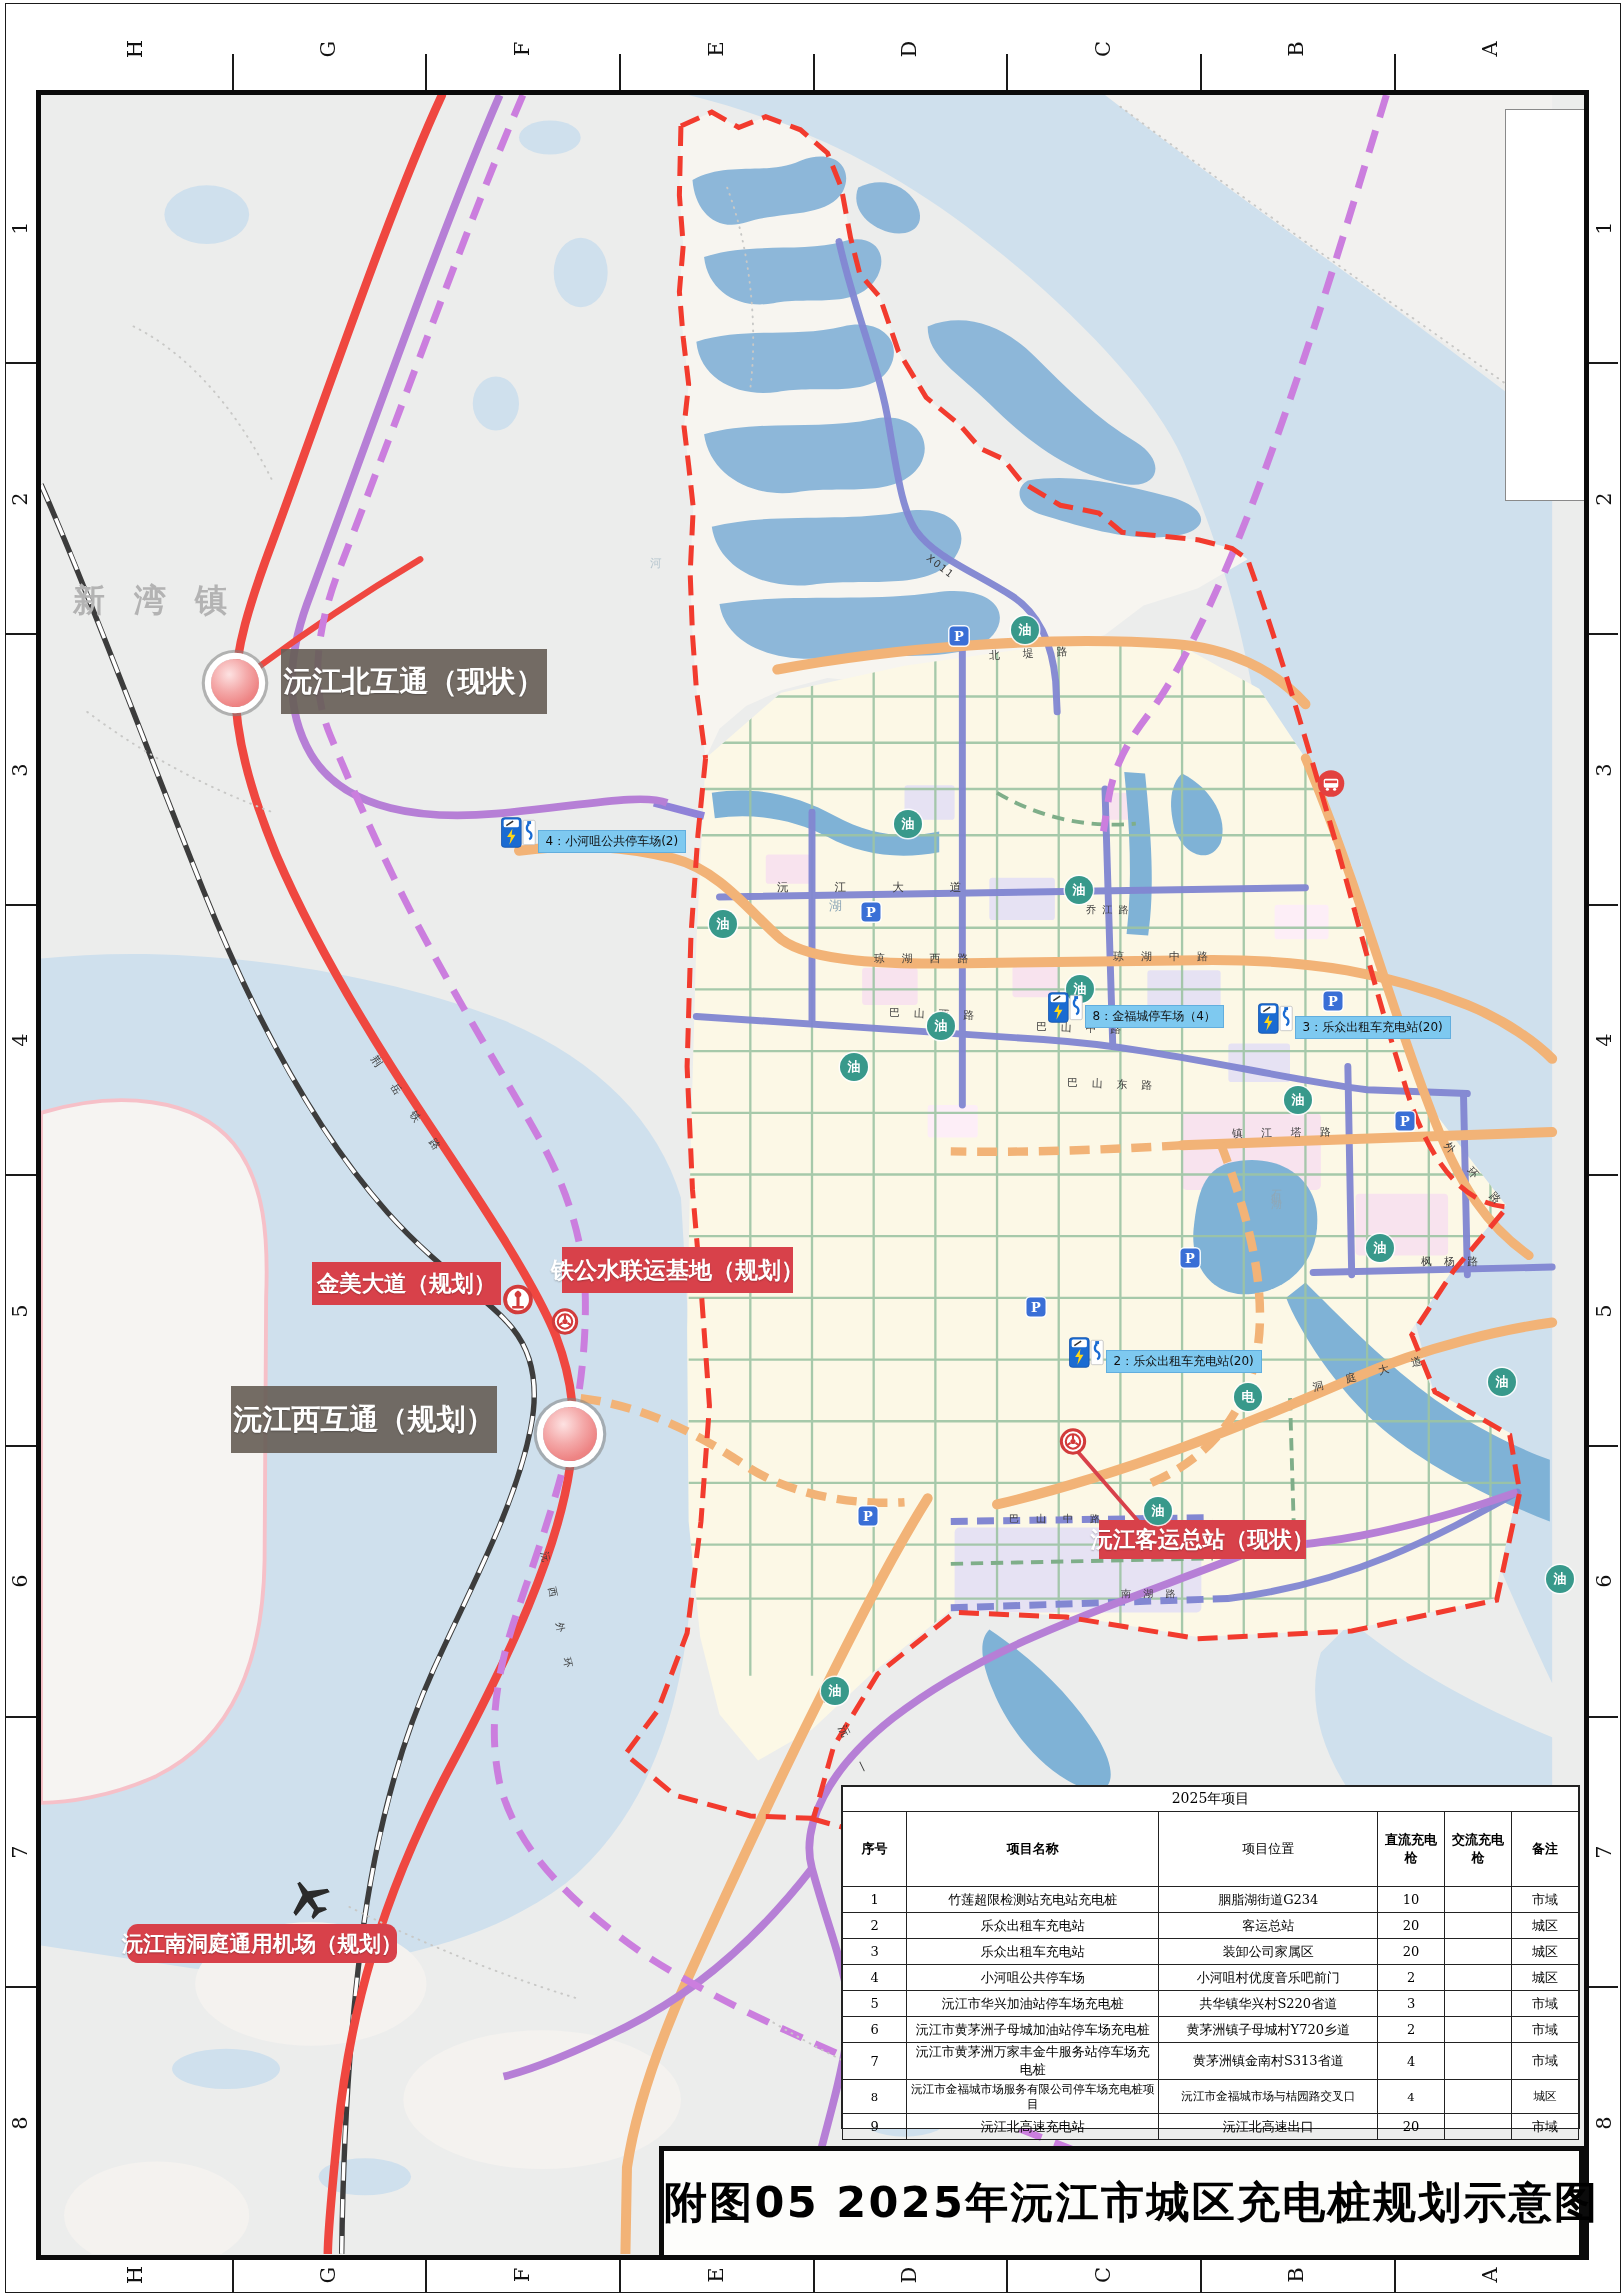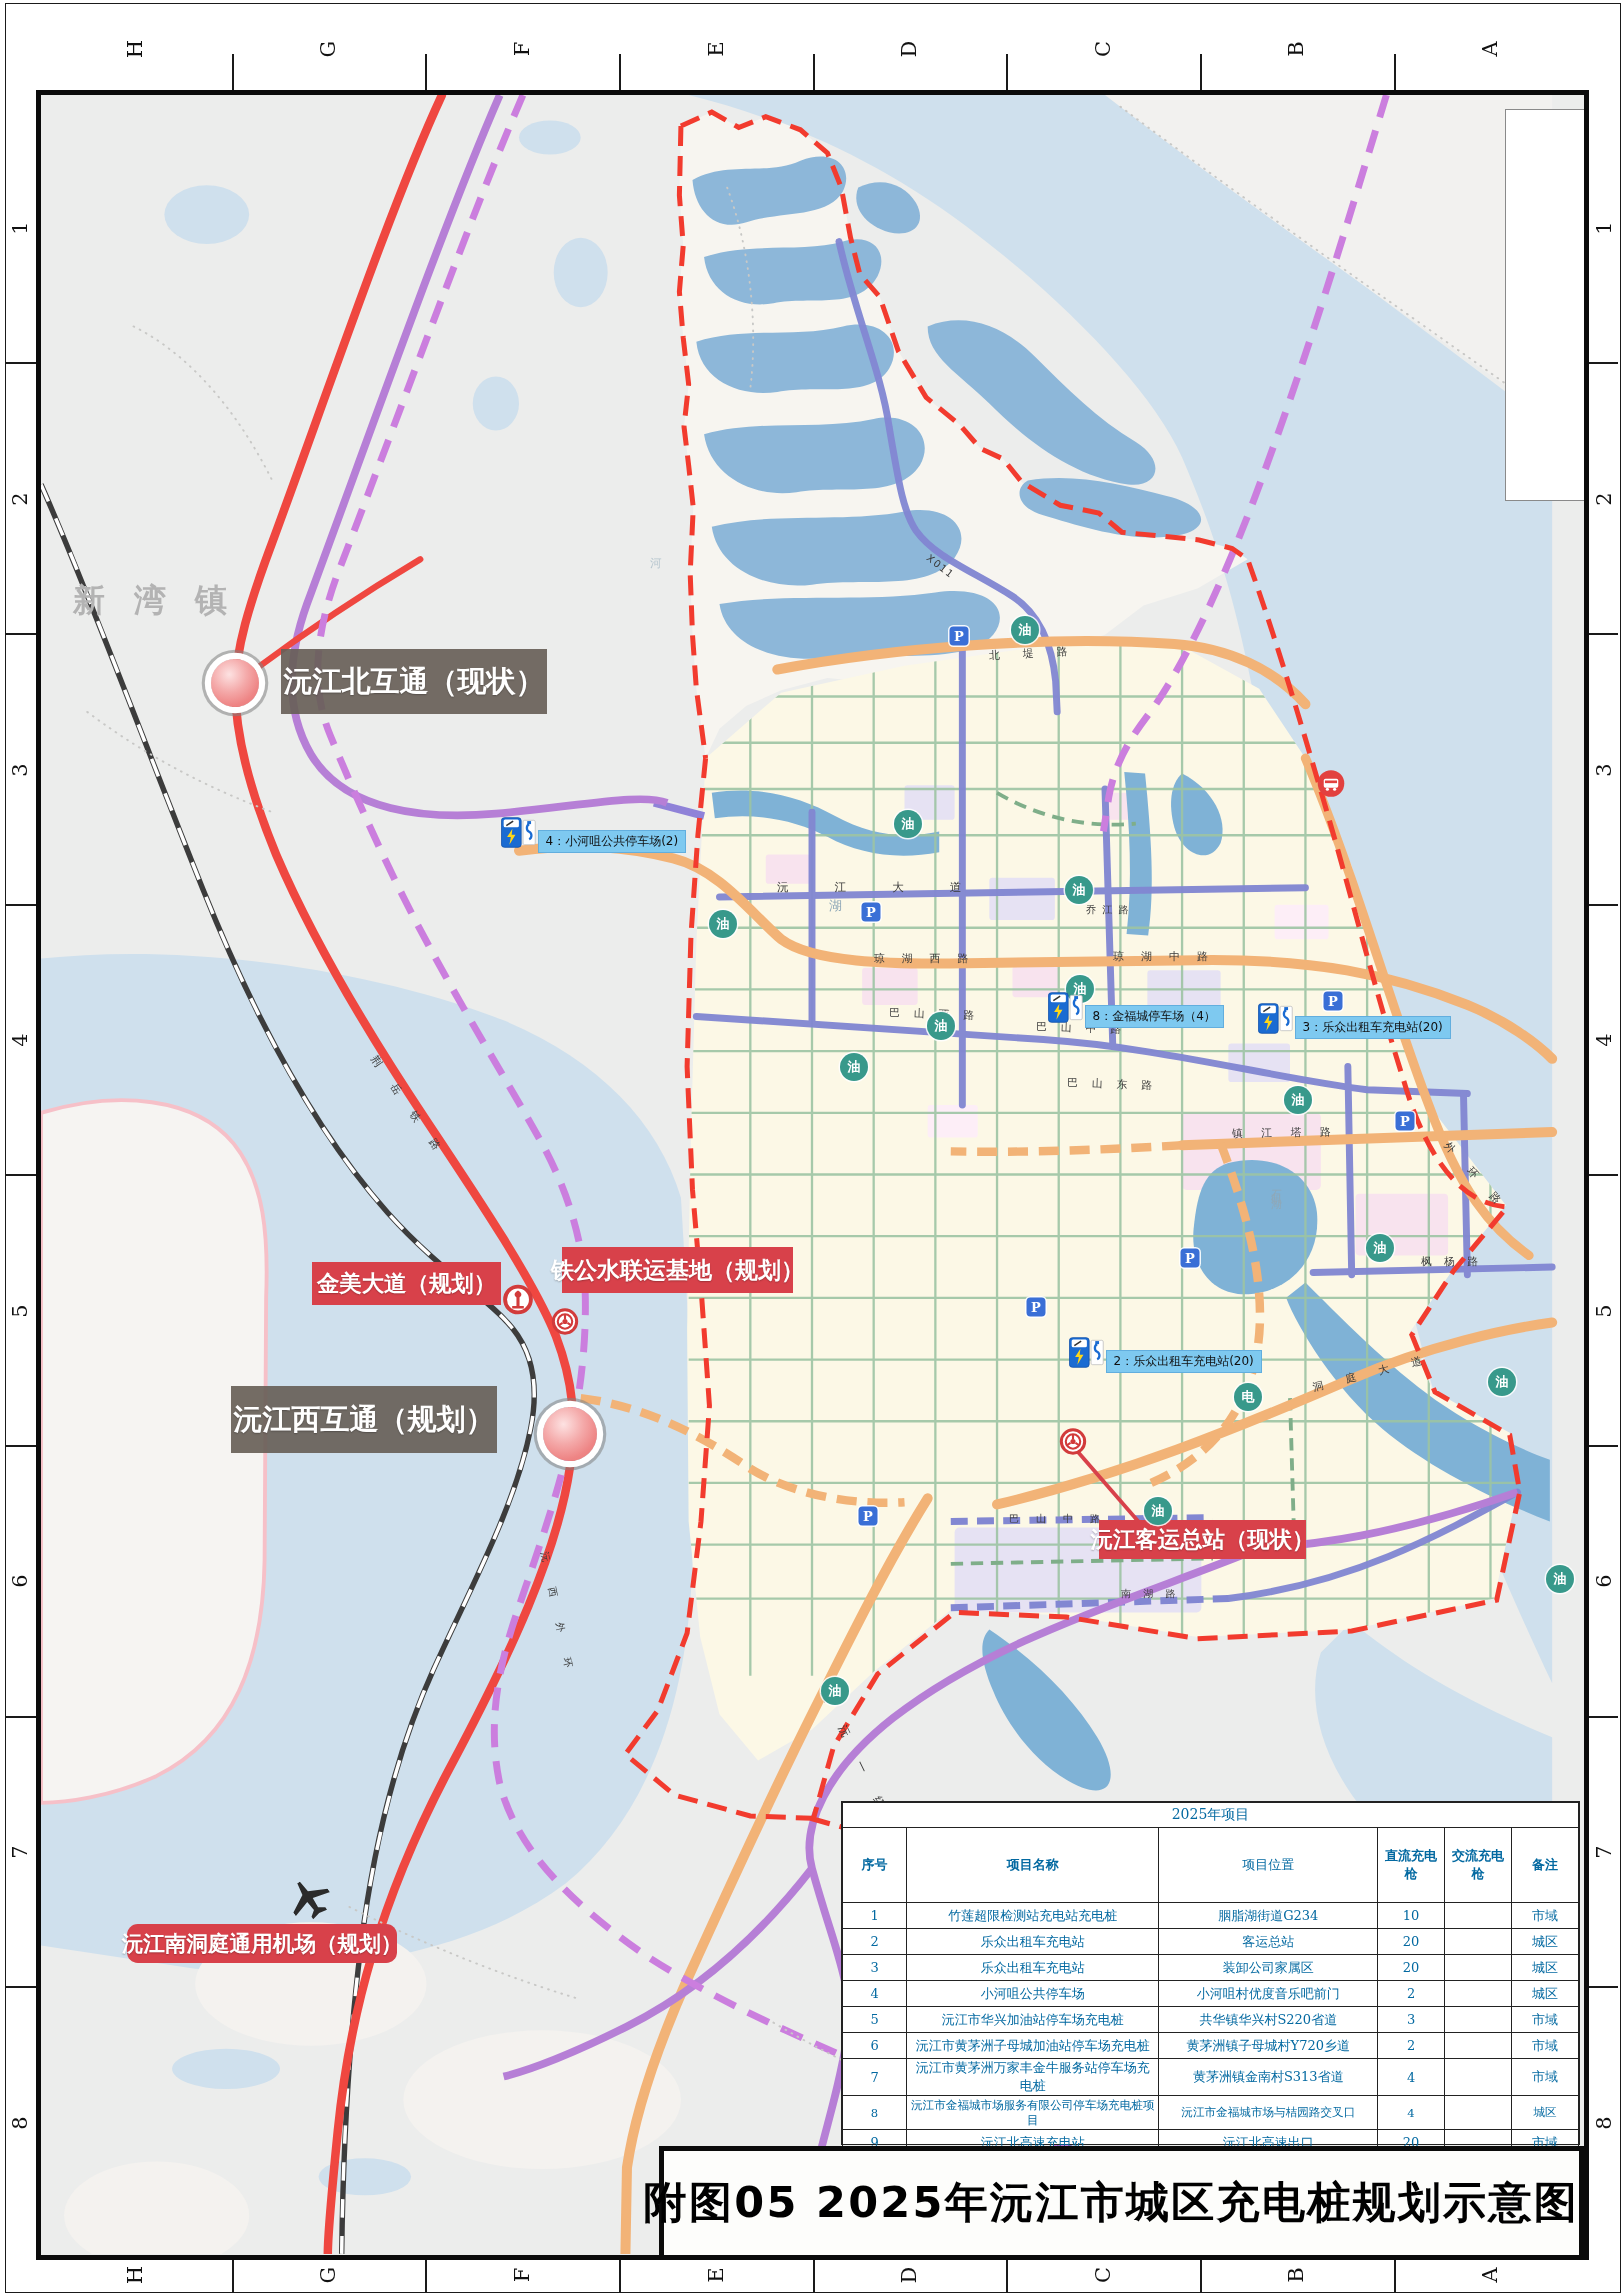--- a/index.html
+++ b/index.html
@@ -41,28 +41,28 @@
        box-shadow:0 0 0 6.2px #ffffff,0 0 0 9.3px rgba(130,130,130,.55),0 3.1px 6.2px rgba(0,0,0,.25);}
   
   .charger{position:absolute;display:flex;align-items:flex-start;}
   .charger .txt{margin-top:13px;margin-left:1.5px;background:#7ec9f0;border:0.8px solid #62aede;color:#101010;
        font-size:12px;padding:1.5px 7px 2.3px 7px;white-space:nowrap;}
   .micon{position:absolute;transform:translate(-50%,-50%);}
   .plane{position:absolute;background:#2b2b2b;transform:rotate(-35deg);
        clip-path:polygon(45% 0%,55% 0%,58% 30%,100% 52%,100% 62%,58% 50%,56% 75%,70% 85%,70% 92%,50% 88%,30% 92%,30% 85%,44% 75%,42% 50%,0% 62%,0% 52%,42% 30%,48% 0%);}
   
   .ptable{position:absolute;background:#fff;border:1.5px solid #222;box-sizing:border-box;
-       font-family:"DejaVu Serif","Liberation Serif",serif;color:#0369a1;margin-top:16px;}
+       font-family:"DejaVu Serif","Liberation Serif",serif;color:#000000;}
   .ptable table{width:100%;height:100%;border-collapse:collapse;table-layout:fixed;}
   .ptable td,.ptable th{border:0.8px solid #222;text-align:center;vertical-align:middle;
        font-weight:normal;font-size:13px;padding:0 2.3px;overflow:hidden;}
   .ptable .ttl{font-size:14px;border-bottom:0.8px solid #222;}
   
   .titleblock{position:absolute;background:#fdfdfb;border:5.4px solid #0b0b0b;box-sizing:border-box;
-       display:flex;align-items:center;justify-content:flex-end;}
+       display:flex;align-items:center;justify-content:flex-start;}
   .titleblock .t{font-size:43px;font-weight:bold;color:#000;letter-spacing:2.3px;white-space:nowrap;}
 </style>
 </head>
 <body>
 
 <div class="sheet">
   <div class="outer-border"></div>
 
   <div id="gridLabels">
       <div class="gl" style="left: 135px; top: 49px;">H</div>

